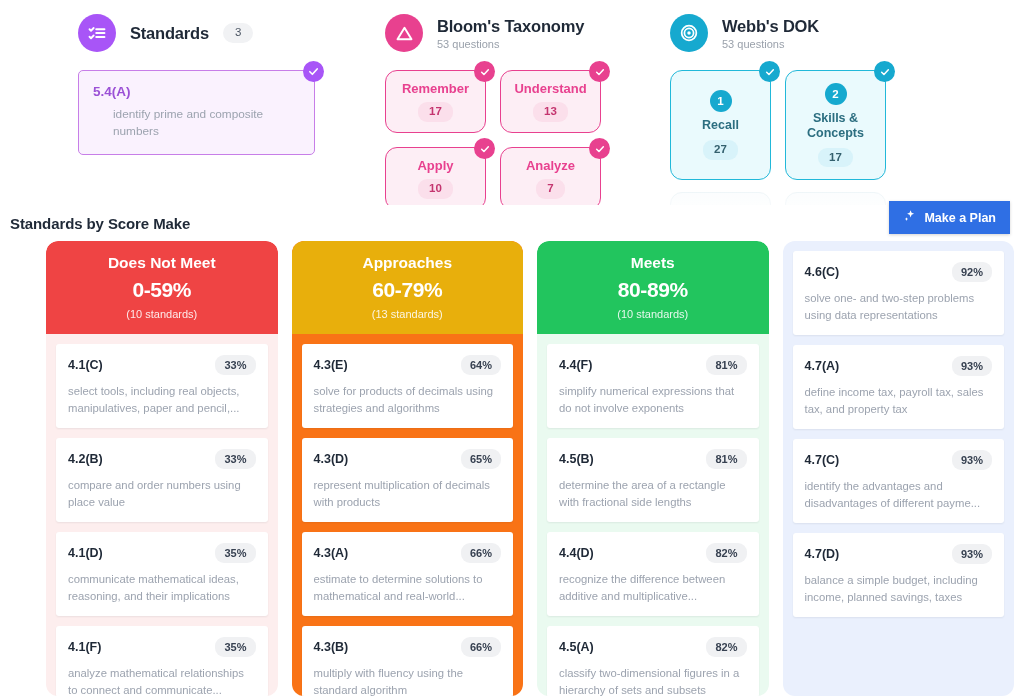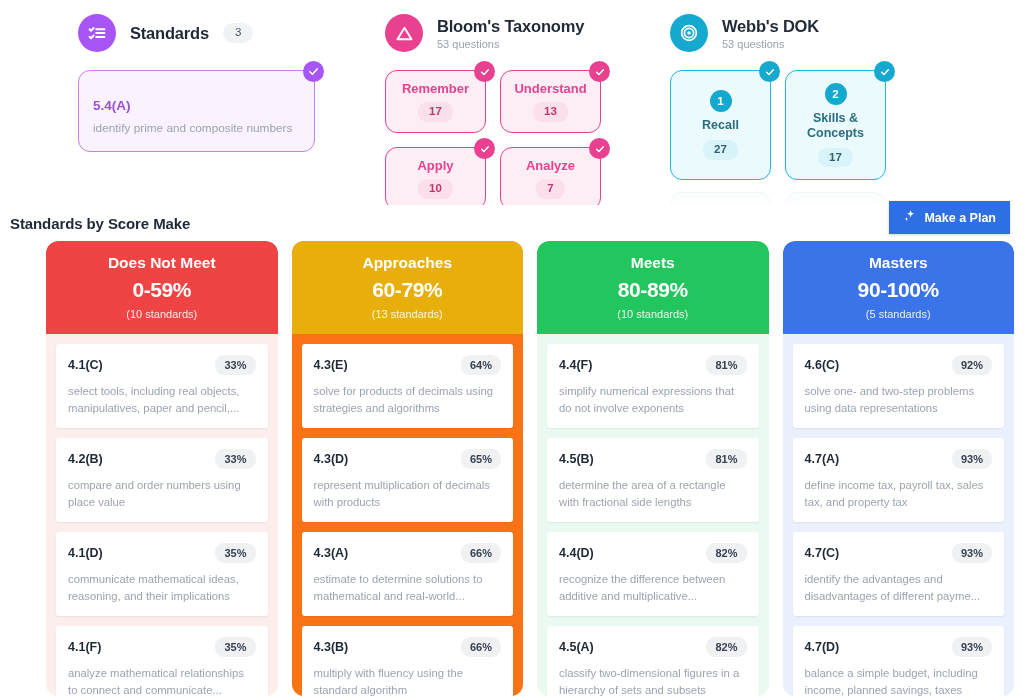--- a/index.html
+++ b/index.html
@@ -40,25 +40,25 @@
     font-size: 11.5px; border-radius: 11px;
     padding: 4px 12px; line-height: 1; font-weight: normal;
   }
 
   
   .std-chip {
     position: relative;
     width: 237px;
     border: 1.4px solid #c77ee8;
     background: #faf2fe;
-    border-radius: 12px;
-    padding: 27px 14px 14px 14px;
+    border-radius: 5px;
+    padding: 13px 14px 14px 14px;
   }
   .std-code { color: #9b51d6; font-size: 13.5px; font-weight: bold; margin-bottom: 7px; }
-  .std-desc { color: #9ca3af; font-size: 11.8px; line-height: 1.45; }
+  .std-desc { color: #9ca3af; font-size: 11.8px; line-height: 1.45; margin-left: 20px; }
   .badge-check {
     position: absolute; top: -10px; right: -10px;
     width: 21px; height: 21px; border-radius: 50%;
     display: flex; align-items: center; justify-content: center;
     color: #fff; font-size: 11px; line-height: 1;
   }
   .badge-check svg { display:block; }
 
   
   .bloom-grid { display: grid; grid-template-columns: 101px 101px; gap: 14px 14px; }
@@ -418,25 +418,20 @@
           <div class="std-card-top">
             <span class="std-card-code">4.5(A)</span>
             <span class="std-card-pct">82%</span>
           </div>
           <div class="std-card-desc">classify two-dimensional figures in a hierarchy of sets and subsets</div>
         </div>
       </div>
     </div>
 
     <div class="band" style="background:#eaf0fd;">
-      <div class="band-head" style="background:#3b74e8;">
-        <div class="band-name">Masters</div>
-        <div class="band-range">90-100%</div>
-        <div class="band-count">(5 standards)</div>
-      </div>
       <div class="band-body">
         <div class="std-card">
           <div class="std-card-top">
             <span class="std-card-code">4.6(C)</span>
             <span class="std-card-pct">92%</span>
           </div>
           <div class="std-card-desc">solve one- and two-step problems using data representations</div>
         </div>
         <div class="std-card">
           <div class="std-card-top">

